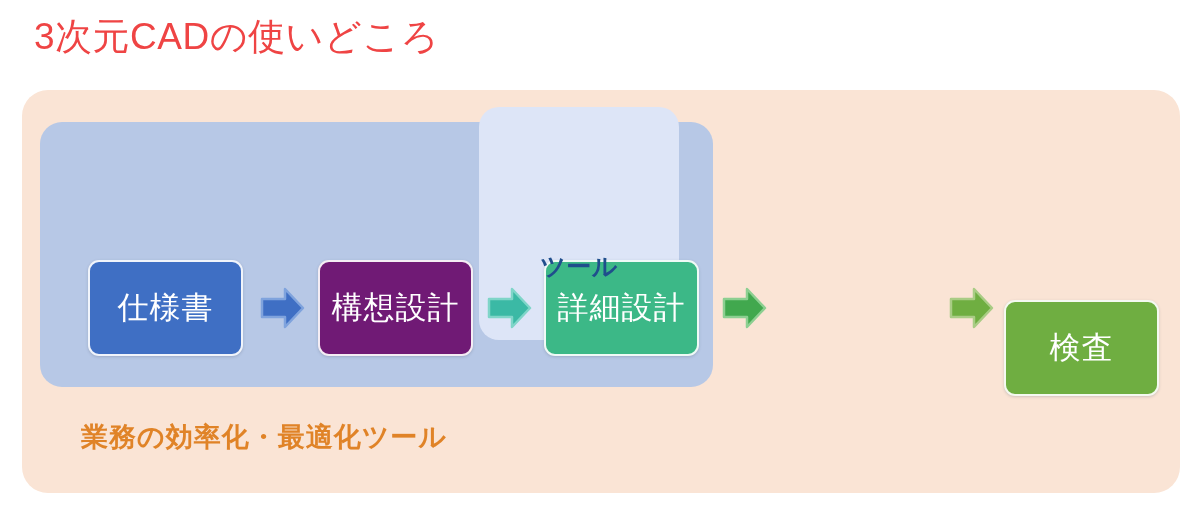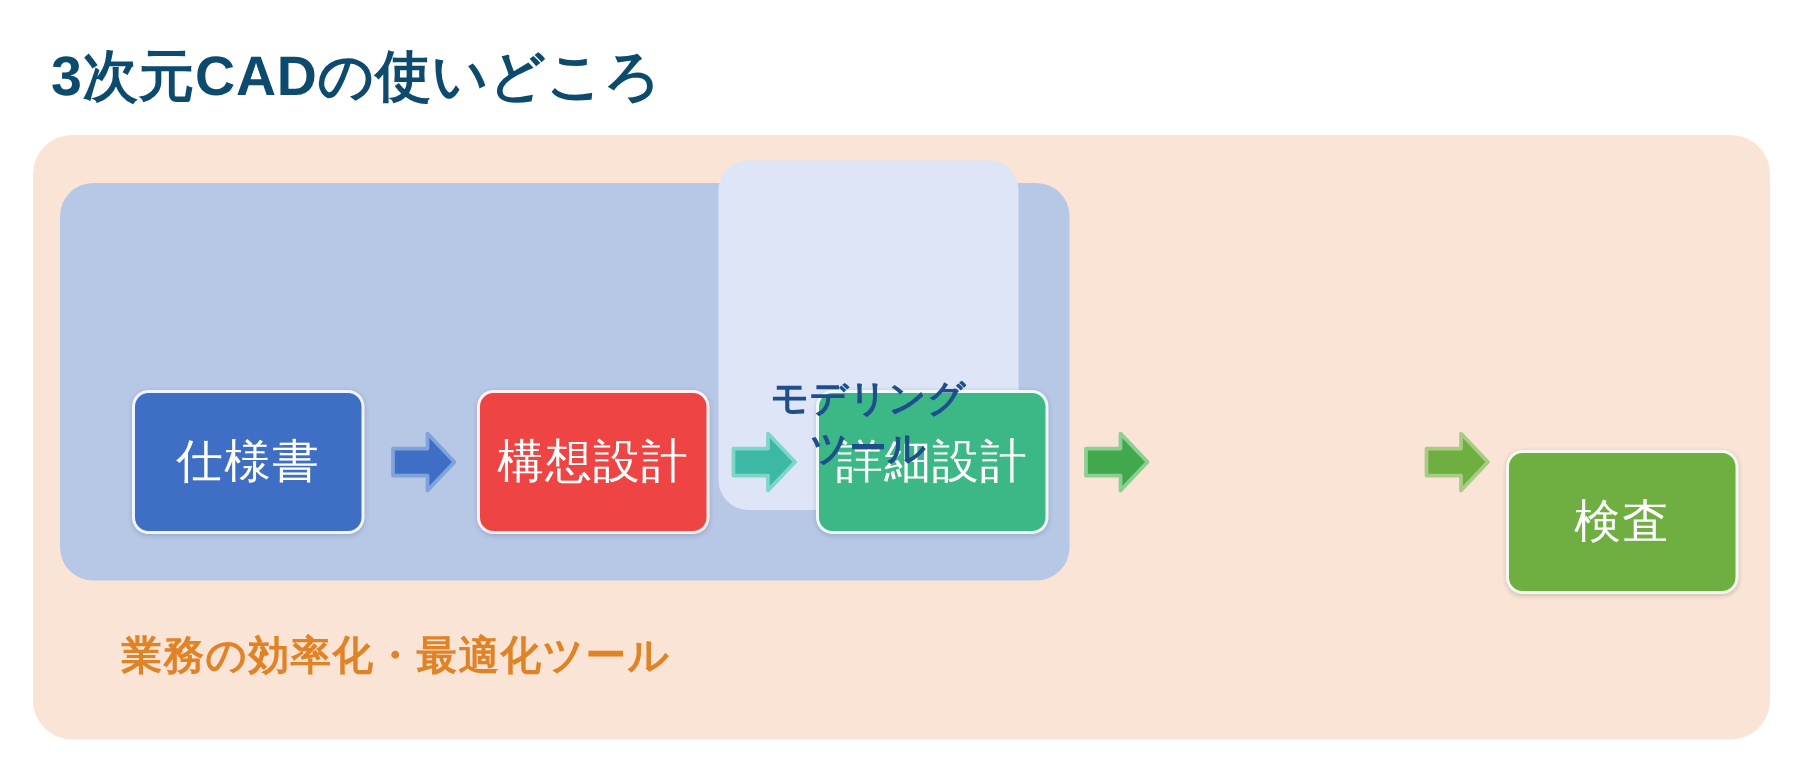--- a/index.html
+++ b/index.html
@@ -14,25 +14,25 @@
     position: relative;
     overflow: hidden;
     font-family: "Liberation Sans", "DejaVu Sans", sans-serif;
     -webkit-font-smoothing: antialiased;
   }
 
   
   #page-title {
     position: absolute;
     left: 34px;
-    top: 28px;
+    top: 14px;
     font-size: 37px;
     line-height: 46px;
-    color: #0c4a6e;
-    font-weight: 700;
+    color: #ef4444;
+    font-weight: 400;
     letter-spacing: 0.5px;
     white-space: nowrap;
   }
 
   
   #outer-container {
     position: absolute;
     left: 22px;
     top: 90px;
     width: 1158px;
@@ -115,21 +115,21 @@
     align-items: center;
     justify-content: center;
     color: #ffffff;
     font-size: 31px;
     letter-spacing: 1px;
     box-shadow: 0 1px 3px rgba(60,70,90,0.22);
     font-weight: 400;
     white-space: nowrap;
   }
   #box-spec     { left: 66px;   background: #3f6fc4; }
-  #box-concept  { left: 296px;  background: #ef4444; }
+  #box-concept  { left: 296px;  background: #701a75; }
   #box-detail   { left: 522px;  background: #3cb887; }
   #box-machine  { left: 752px;  background: #41ad4b; }
   #box-inspect  { left: 982px;  background: #6fae41; margin-top: 40px; }
 
   
   .arrow {
     position: absolute;
     top: 193px;
     width: 49px;
     height: 50px;
@@ -187,19 +187,18 @@
   </div>
 
   <div class="arrow" id="arrow-4">
     <svg viewBox="0 0 49 50" xmlns="http://www.w3.org/2000/svg">
       <path d="M4 16 H27 V6 L45 25 L27 44 V34 H4 Z" fill="#6fae41" stroke="#a9cc85" stroke-width="2.5" stroke-linejoin="round"></path>
     </svg>
   </div>
 
 
   <div class="group-label" id="modeling-tool-label">
-    <span class="line">モデリング</span>
     <span class="line">ツール</span>
   </div>
 
   <div id="efficiency-label">業務の効率化・最適化ツール</div>
 
 </div>
 
 </body></html>

